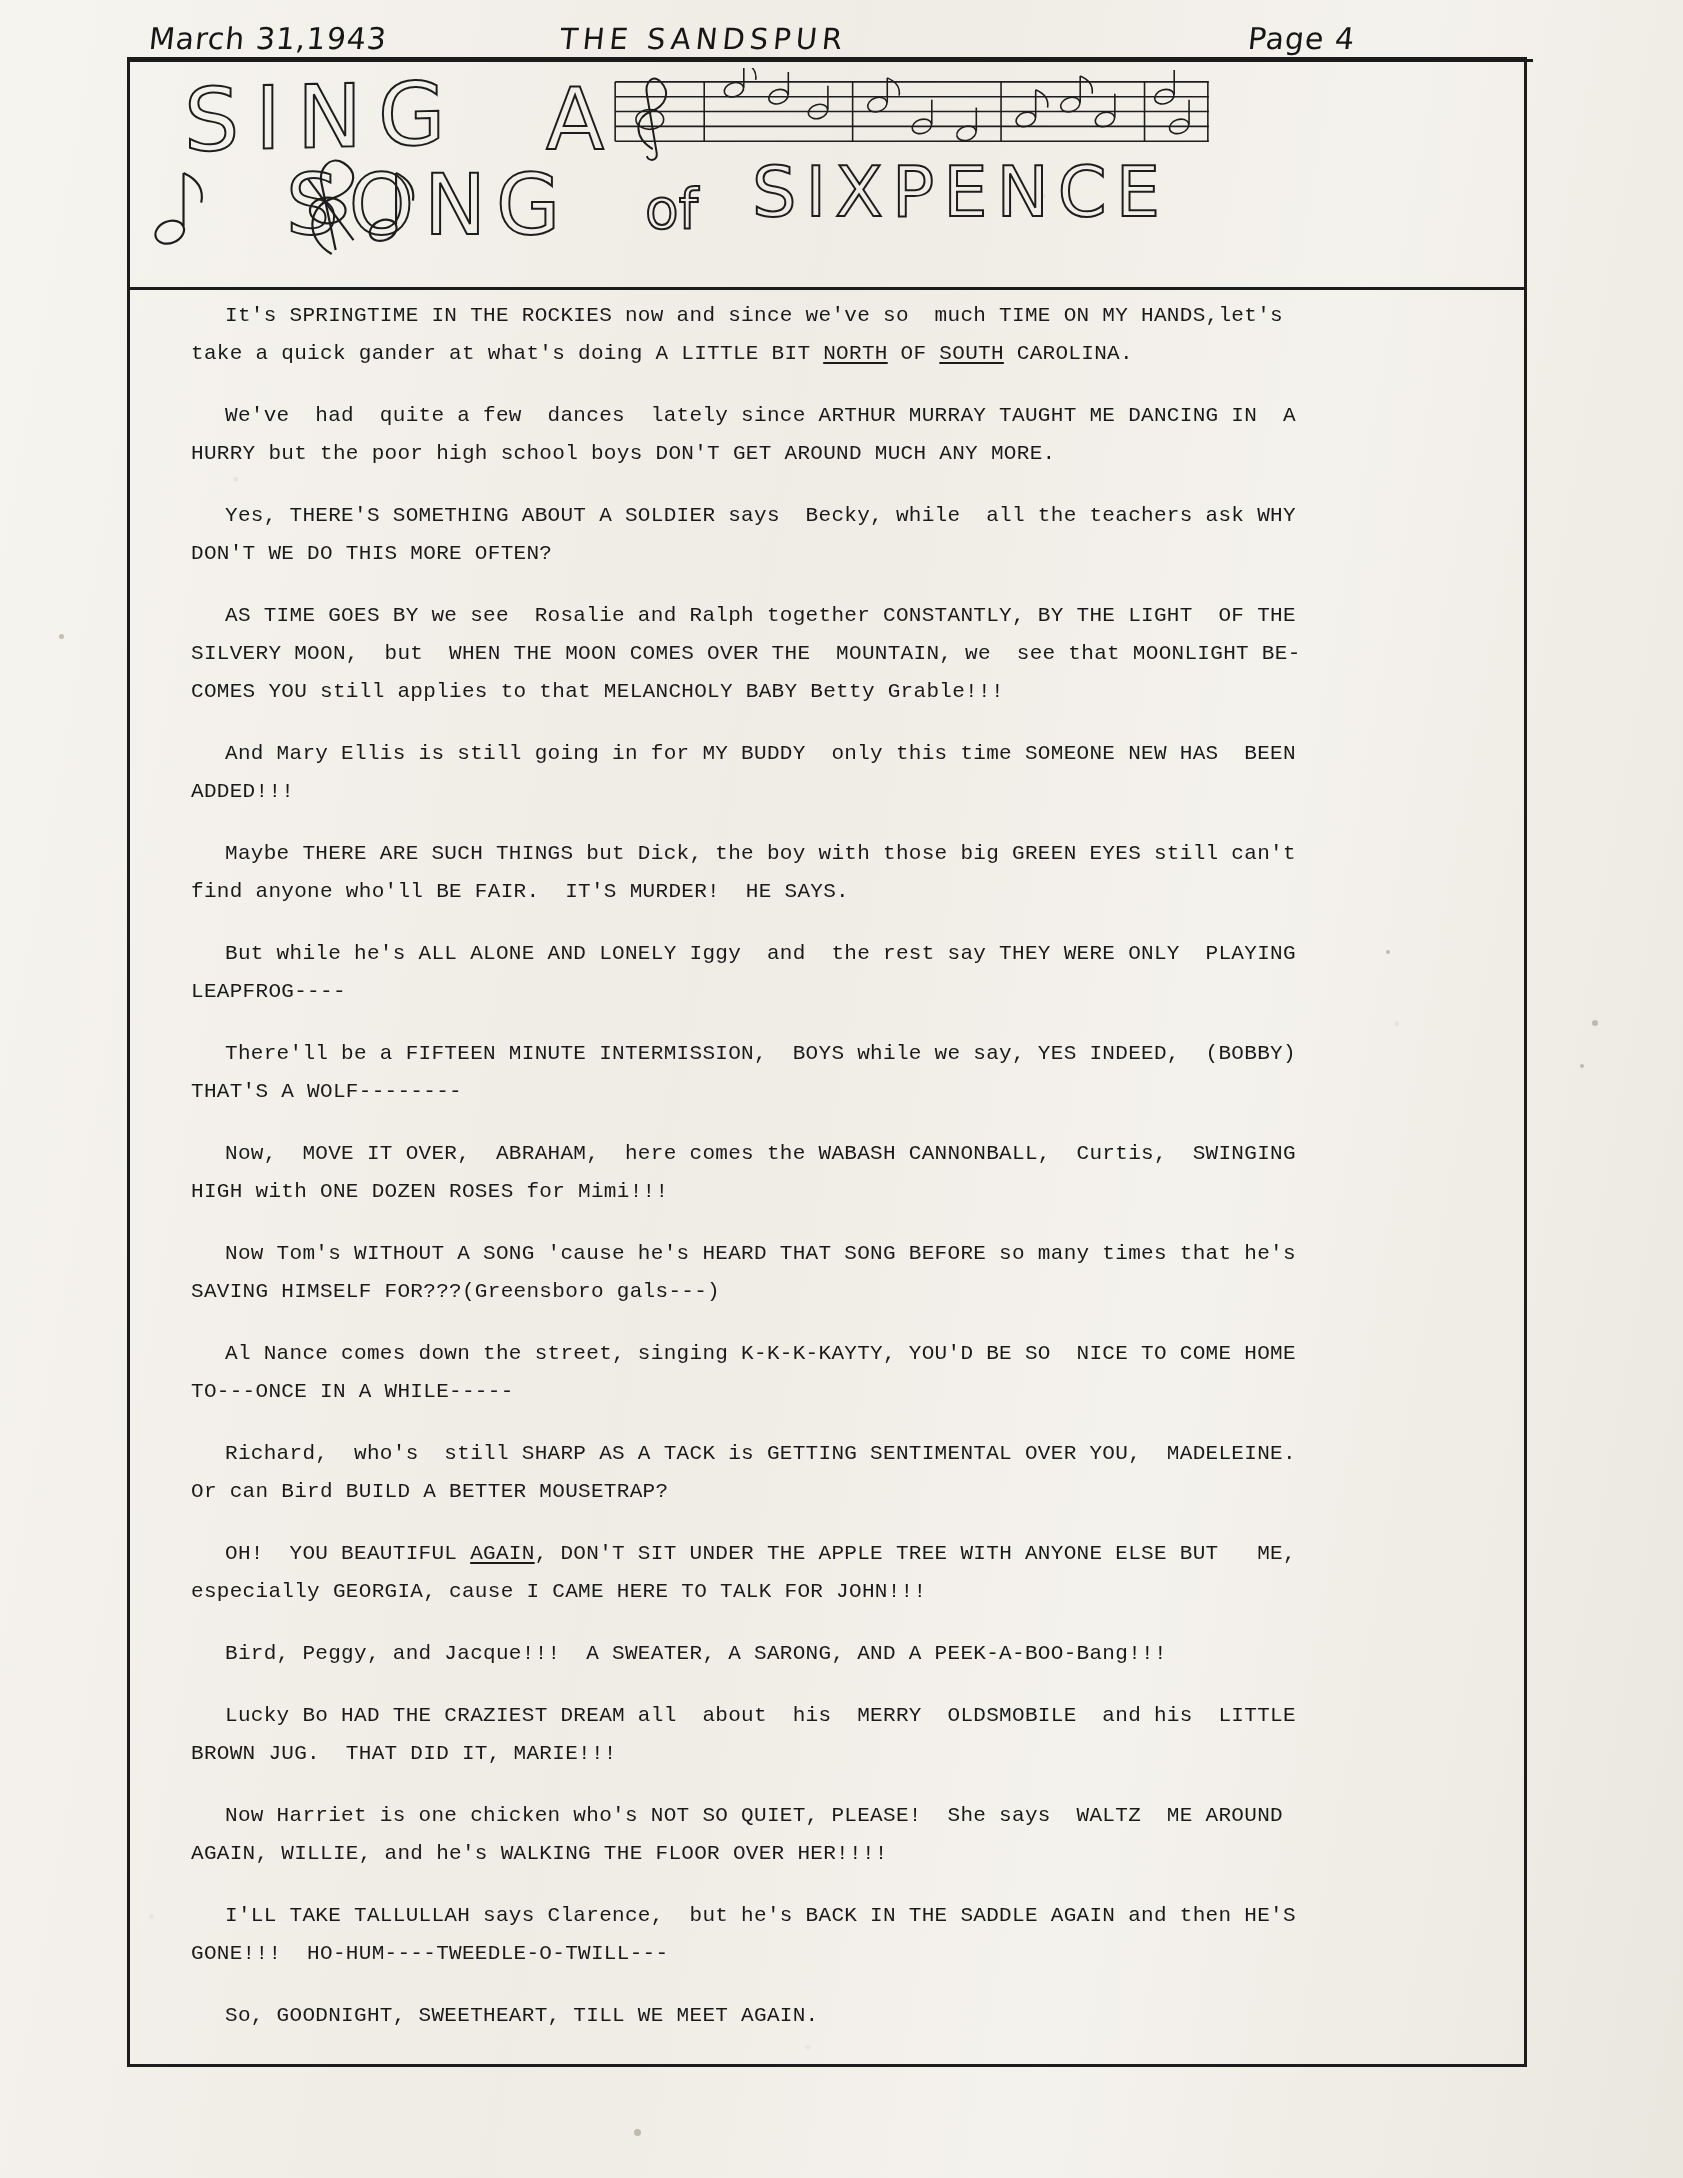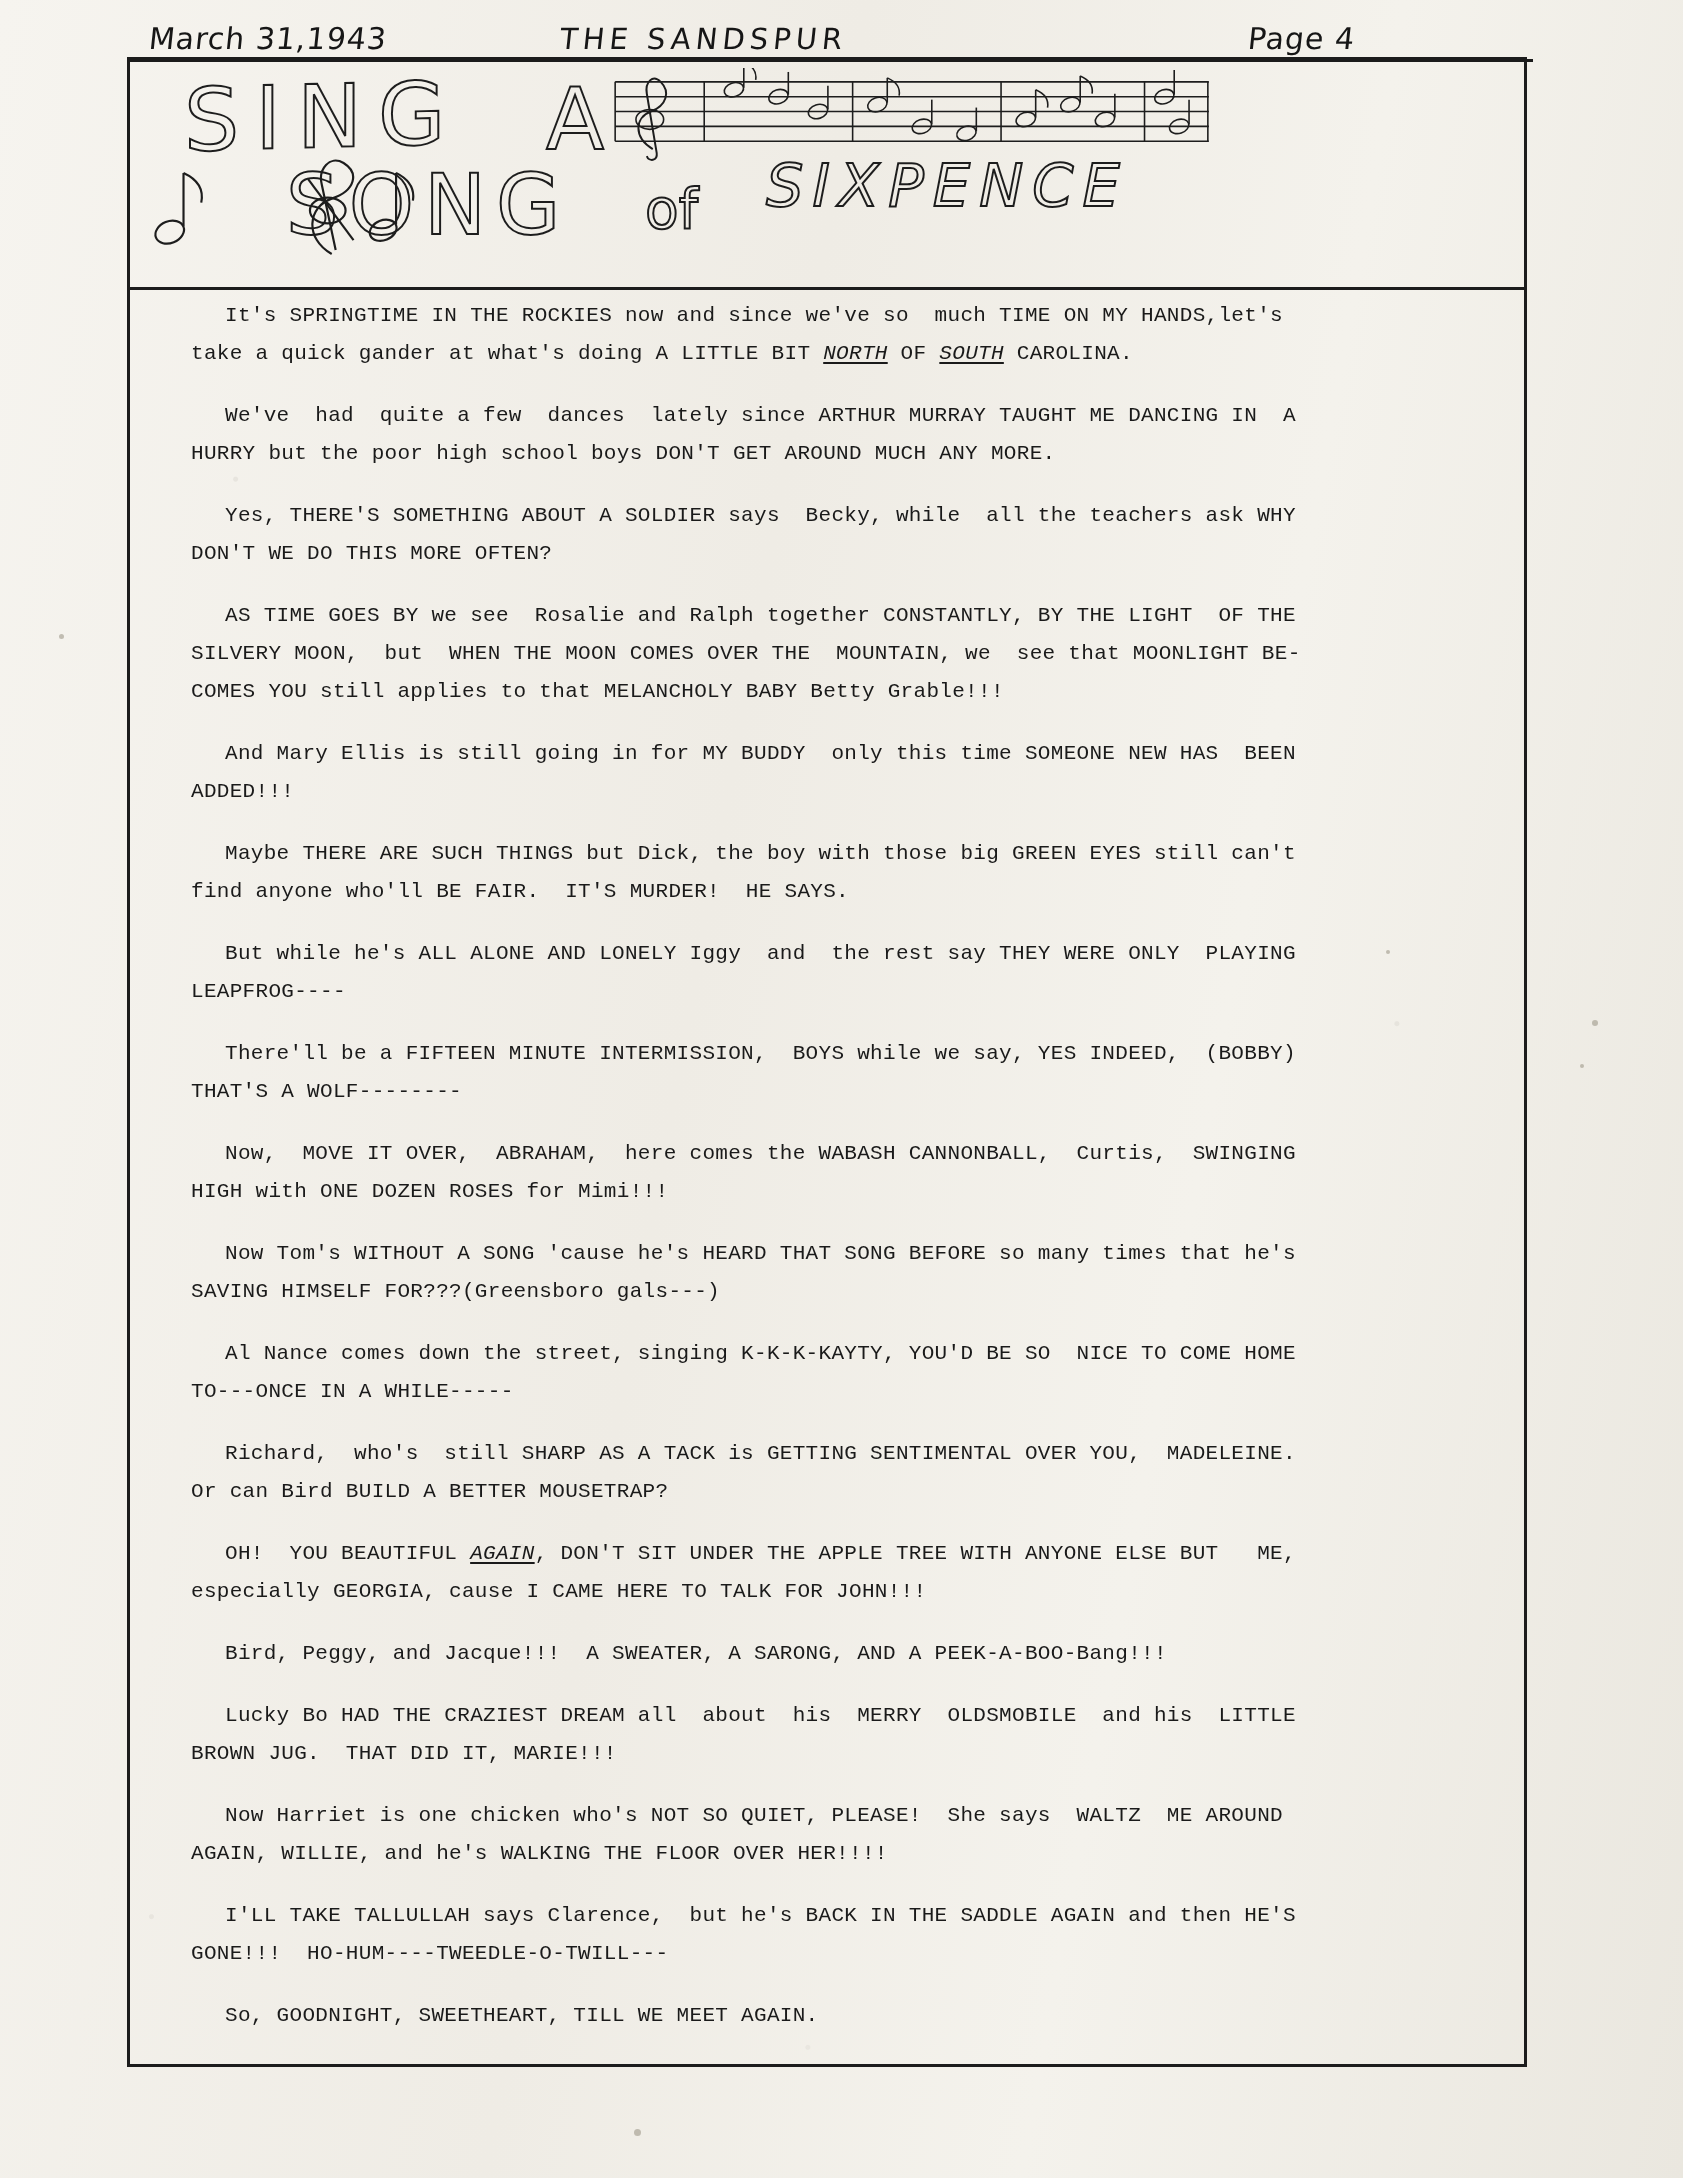--- a/index.html
+++ b/index.html
@@ -82,21 +82,21 @@
     font-family: "DejaVu Sans", sans-serif;
     color: transparent;
     -webkit-text-stroke: 2px #1d1d1d;
     font-weight: 400;
     white-space: nowrap;
   }
   #hl-sing { left: 54px;  top: 6px;  font-size: 87px; letter-spacing: 16px; transform: skewY(-1.5deg); }
   #hl-a    { left: 416px; top: 10px; font-size: 85px; }
   #hl-song { left: 156px; top: 97px; font-size: 83px; letter-spacing: 10px; }
   #hl-of   { left: 515px; top: 117px;font-size: 55px; -webkit-text-stroke-width: 2px; }
-  #hl-six  { left: 636px; top: 91px; font-size: 59px; letter-spacing: 9px; font-style: italic; }
+  #hl-six  { left: 622px; top: 91px; font-size: 70px; letter-spacing: 9px; }
 
   
   .note { position: absolute; }
   #note1 { left: 20px; top: 105px; }
   #note2 { left: 158px; top: 99px; }
   #staff { position: absolute; left: 475px; top: 8px; }
 
   
   #body-copy {
     position: absolute;
@@ -107,21 +107,21 @@
     line-height: 38px;
     color: #1a1a1a;
     letter-spacing: 0.3px;
     margin-left: 44px;
   }
   #body-copy p {
     margin: 0 0 24px 0;
     text-indent: 34px;
     white-space: pre-wrap;
   }
-  #body-copy u { text-decoration: underline; text-underline-offset: 3px; font-style: italic; }
+  #body-copy u { text-decoration: underline; text-underline-offset: 3px; }
 
   
   .speck { position: absolute; background: #8d8878; border-radius: 50%; opacity: .5; }
 </style>
 </head>
 <body>
 
 <div id="page">
 
   <div id="masthead">

